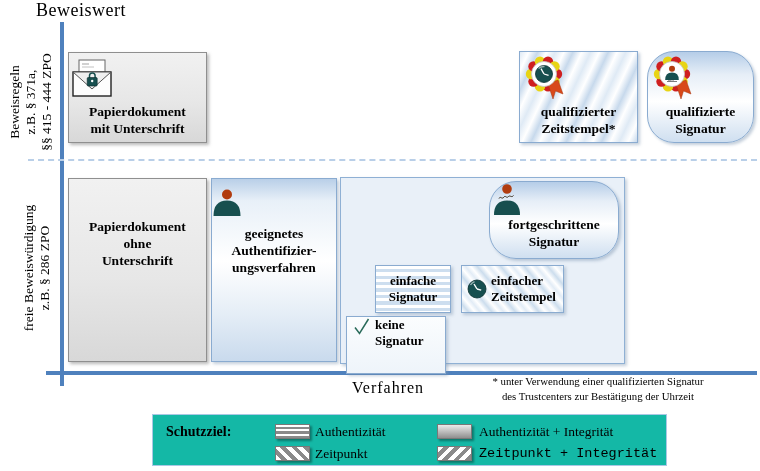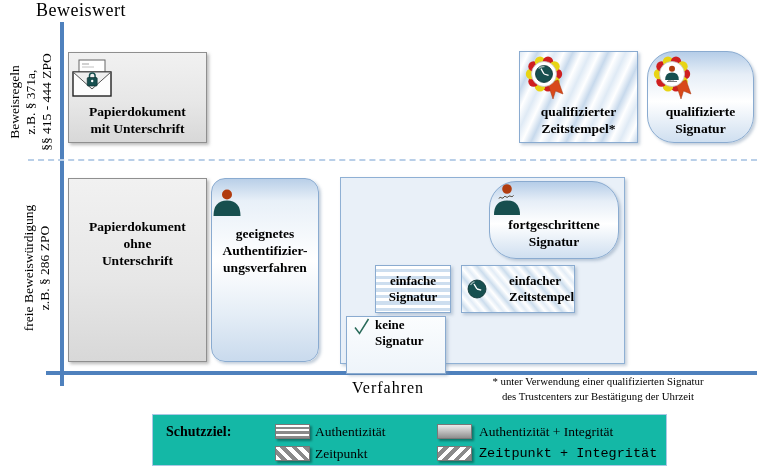--- a/index.html
+++ b/index.html
@@ -33,26 +33,26 @@
   .grad-tall{background:linear-gradient(180deg,#b9cfe8 0%,#e8f0f8 12%,#ffffff 45%,#e4edf6 75%,#c9daed 100%);}
   .pat-diag-up{background:repeating-linear-gradient(115deg,#dfeaf5 0px,#ffffff 8px,#c7d9ec 16px,#ffffff 24px,#dfeaf5 32px);}
   .pat-diag-down{background:repeating-linear-gradient(50deg,#ffffff 0px,#ccdded 5px,#ffffff 10px,#e2ecf6 14px,#ffffff 18px);}
   .pat-hstripes{background:repeating-linear-gradient(180deg,#ffffff 0 3px,#cddeef 3px 6.5px);}
   .near-white{background:linear-gradient(180deg,#fbfdfe,#eef4fa);}
 
   .box-paper-with{left:68px;top:52px;width:139px;height:91px;padding-top:5px;}
   .box-qual-time{left:519px;top:51px;width:119px;height:92px;padding-top:3px;}
   .box-qual-sig{left:647px;top:51px;width:107px;height:92px;padding-top:3px;}
   .box-paper-without{left:68px;top:178px;width:139px;height:184px;padding-top:40px;}
-  .box-geeignetes{left:211px;top:178px;width:108px;height:184px;padding-top:10px;border-radius:14px;}
+  .box-geeignetes{left:211px;top:178px;width:126px;height:184px;padding-top:10px;}
   .container-box{left:340px;top:177px;width:283px;height:185px;background:#e9f0f8;
                  border:1px solid #8fb0d4;box-shadow:2px 2px 3px rgba(125,148,175,.45);}
   .box-advanced{left:148px;top:3px;width:130px;height:78px;padding-top:2px;}
   .box-simple-sig{left:34px;top:87px;width:76px;height:48px;justify-content:center;}
-  .box-simple-time{left:120px;top:87px;width:114px;height:48px;flex-direction:row;justify-content:space-between;
+  .box-simple-time{left:120px;top:87px;width:103px;height:48px;flex-direction:row;justify-content:flex-start;
                    align-items:center;padding-left:5px;}
   .box-simple-time .lbl{text-align:left;margin-left:4px;}
   .box-none{left:5px;top:138px;width:100px;height:58px;flex-direction:row;justify-content:flex-start;
             padding-left:6px;}
   .box-none .lbl{text-align:left;margin-left:5px;}
 
   .footnote{left:437px;top:374px;width:322px;font-size:10.8px;line-height:1.35;text-align:center;}
 
   
   .legend-box{left:152px;top:414px;width:515px;height:52px;background:#14b8a6;

